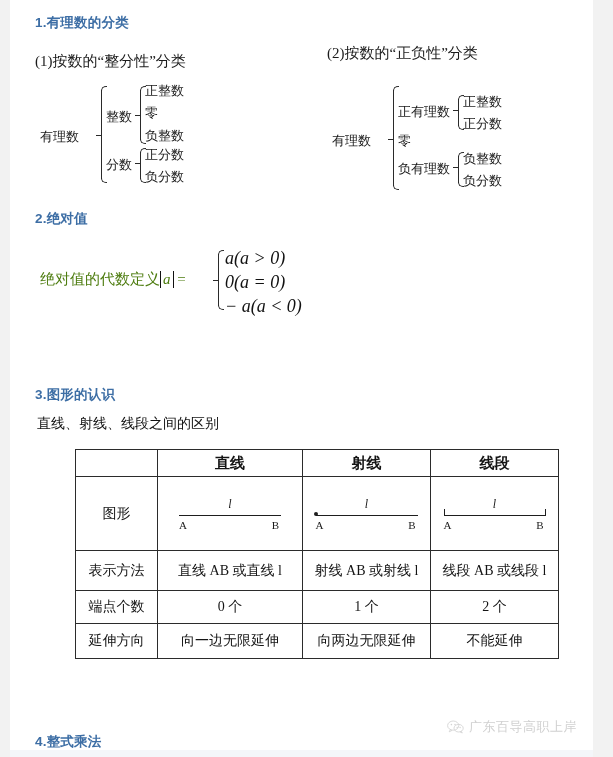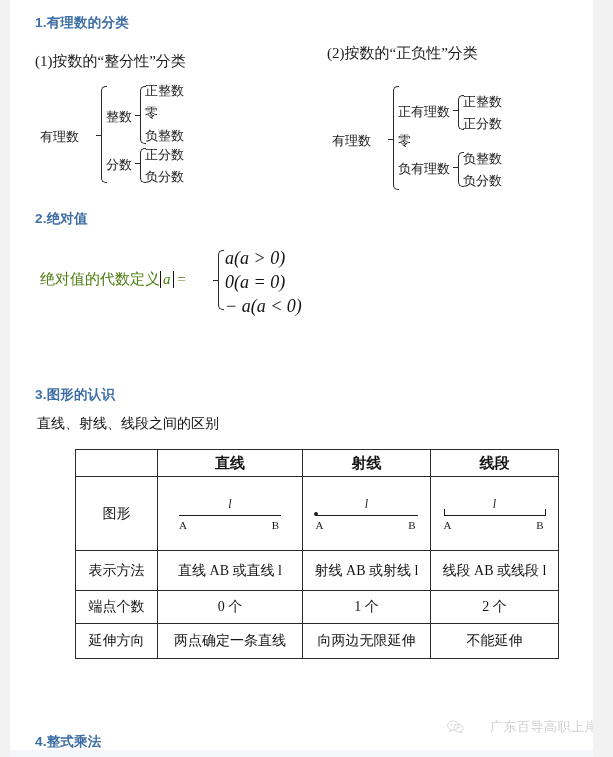--- a/index.html
+++ b/index.html
@@ -209,21 +209,20 @@
     gap: 5px;
     opacity: 0.42;
     pointer-events: none;
   }
   .watermark .wm-text {
     font-family: "Liberation Sans", "DejaVu Sans", sans-serif;
     font-size: 13px;
     color: #8f8f8f;
     white-space: nowrap;
     letter-spacing: 0.5px;
-    margin-left: 21px;
   }
 </style>
 </head>
 <body>
 
 <div class="page">
 
   <div class="sec-heading" style="left:25px; top:14px;">1.有理数的分类</div>
 
   <div class="plain-line" style="left:25px; top:52px;">(1)按数的“整分性”分类</div>
@@ -349,21 +348,21 @@
 
       <tr class="r-cnt">
         <td class="row-label">端点个数</td>
         <td>0 个</td>
         <td>1 个</td>
         <td>2 个</td>
       </tr>
 
       <tr class="r-dir">
         <td class="row-label">延伸方向</td>
-        <td>两点确定一条直线</td>
+        <td>向一边无限延伸</td>
         <td>向两边无限延伸</td>
         <td>不能延伸</td>
       </tr>
 
     </tbody>
   </table>
 
   <div class="watermark" style="left:437px; top:718px;">
     <svg width="17" height="14" viewBox="0 0 17 14">
       <ellipse cx="6.2" cy="5.6" rx="5.6" ry="4.6" fill="none" stroke="#9a9a9a" stroke-width="0.9"></ellipse>

